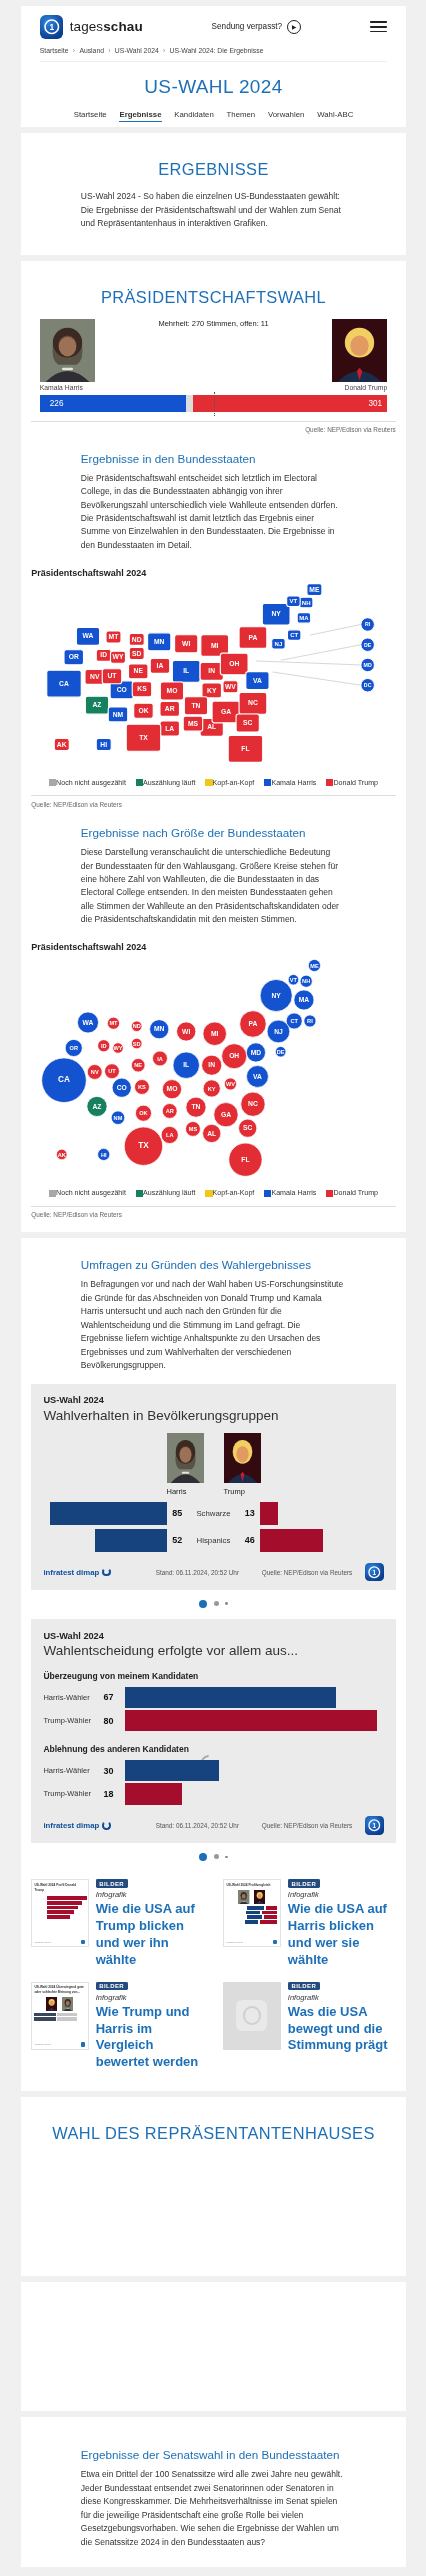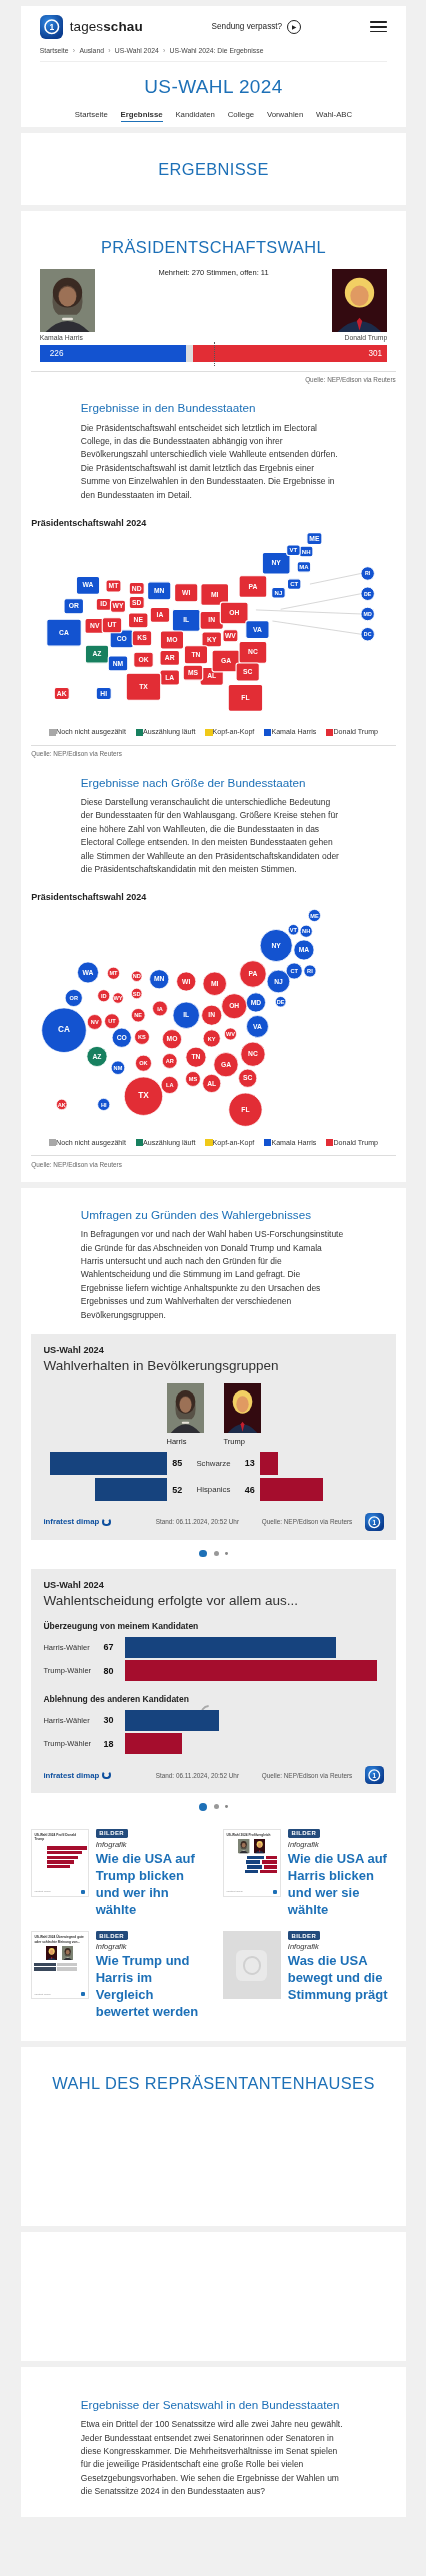--- a/index.html
+++ b/index.html
@@ -149,28 +149,29 @@
       <span class="sep">›</span>
     <a>US-Wahl 2024</a>
       <span class="sep">›</span>
     <a>US-Wahl 2024: Die Ergebnisse</a>
   </div>
   <h1 class="pagetitle">US-WAHL 2024</h1>
   <div class="tabs">
     <span class="tab">Startseite</span>
     <span class="tab active">Ergebnisse</span>
     <span class="tab">Kandidaten</span>
-    <span class="tab">College</span>
+    <span class="tab">Themen</span>
     <span class="tab">Vorwahlen</span>
     <span class="tab">Wahl-ABC</span>
   </div>
 </div>
 
 <div class="card">
   <h2 class="sec">ERGEBNISSE</h2>
+  <p class="body" style="margin-bottom:10px;">US-Wahl 2024 - So haben die einzelnen US-Bundesstaaten gewählt: Die Ergebnisse der Präsidentschaftswahl und der Wahlen zum Senat und Repräsentantenhaus in interaktiven Grafiken.</p>
 </div>
 
 <div class="card">
   <h2 class="sec">PRÄSIDENTSCHAFTSWAHL</h2>
   <div class="maj-note">Mehrheit: 270 Stimmen, offen: 11</div>
   <div class="cand-row">
     <div class="cand">
       <div class="photo"><svg viewBox="0 0 60 80" width="100%" height="100%" preserveAspectRatio="none">
             <rect width="60" height="80" fill="#7d8374"></rect>
             <ellipse cx="30" cy="30" rx="16" ry="19" fill="#3b2a22"></ellipse>

